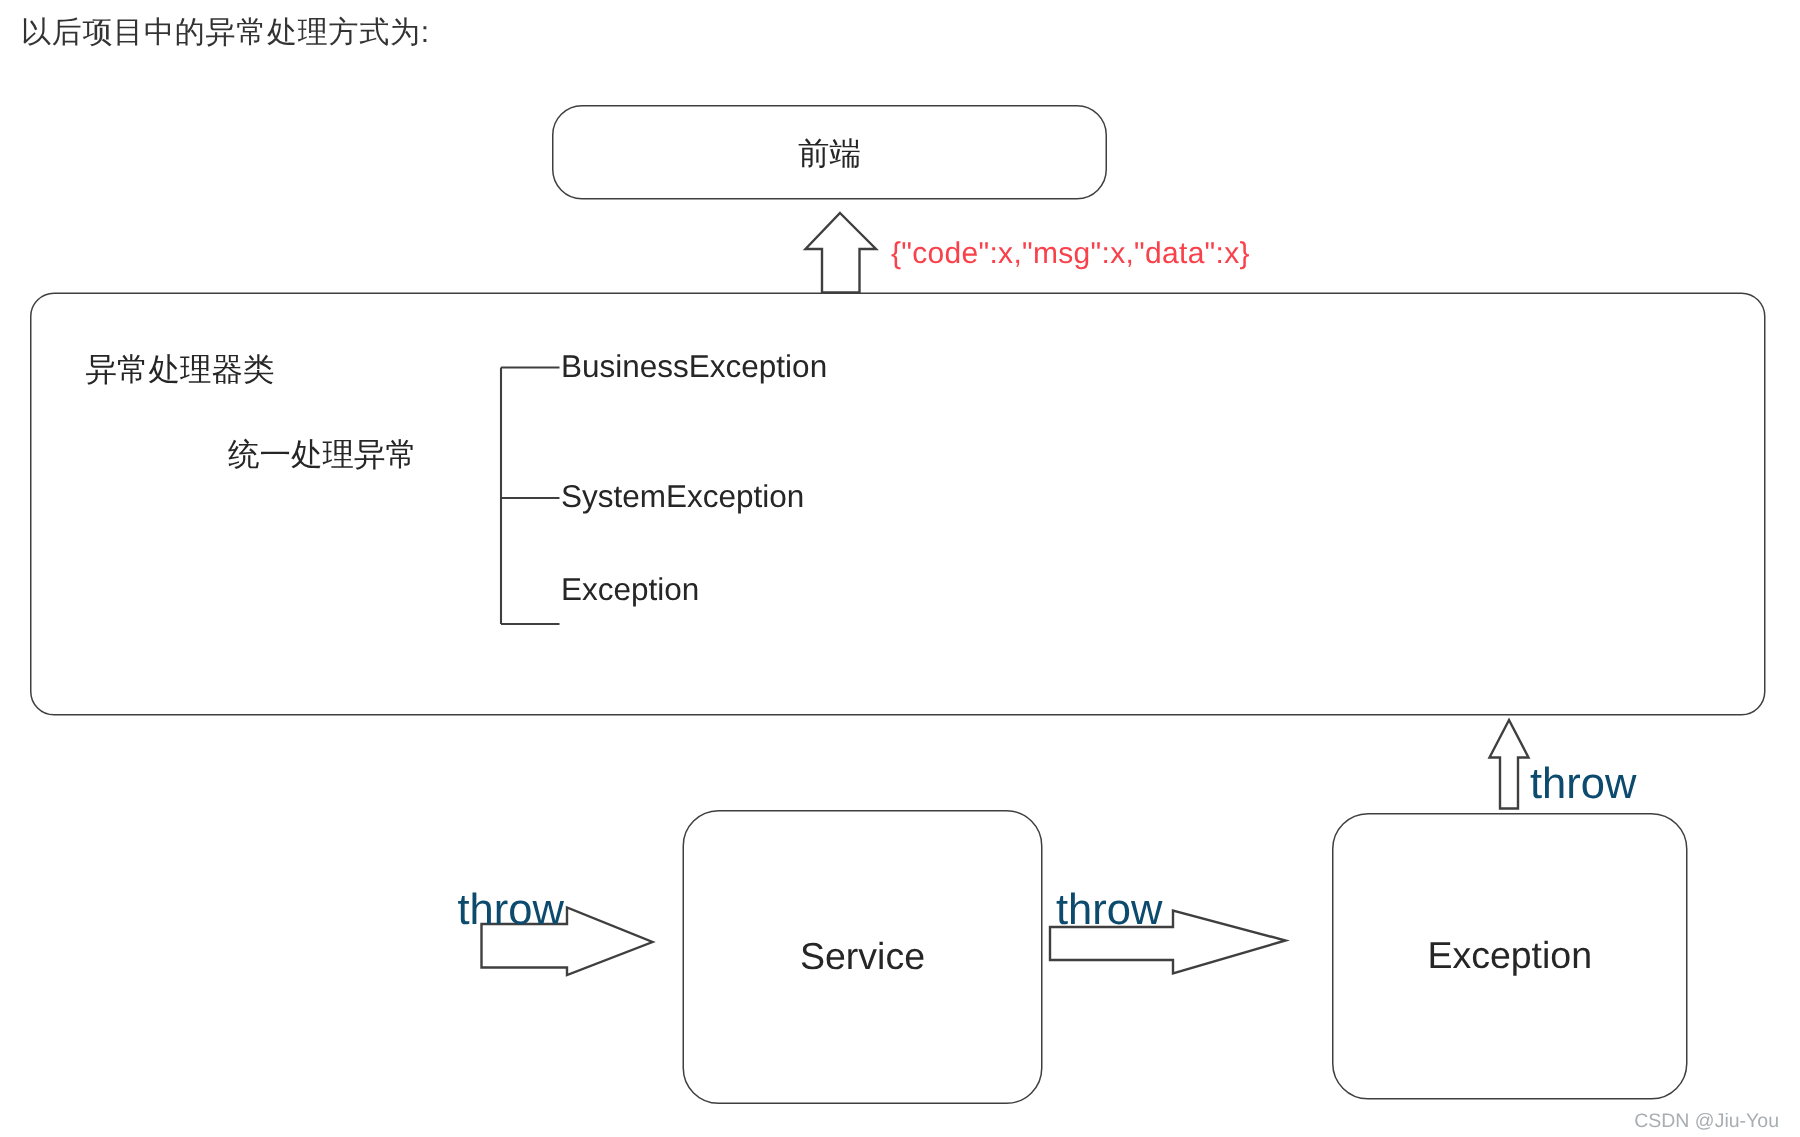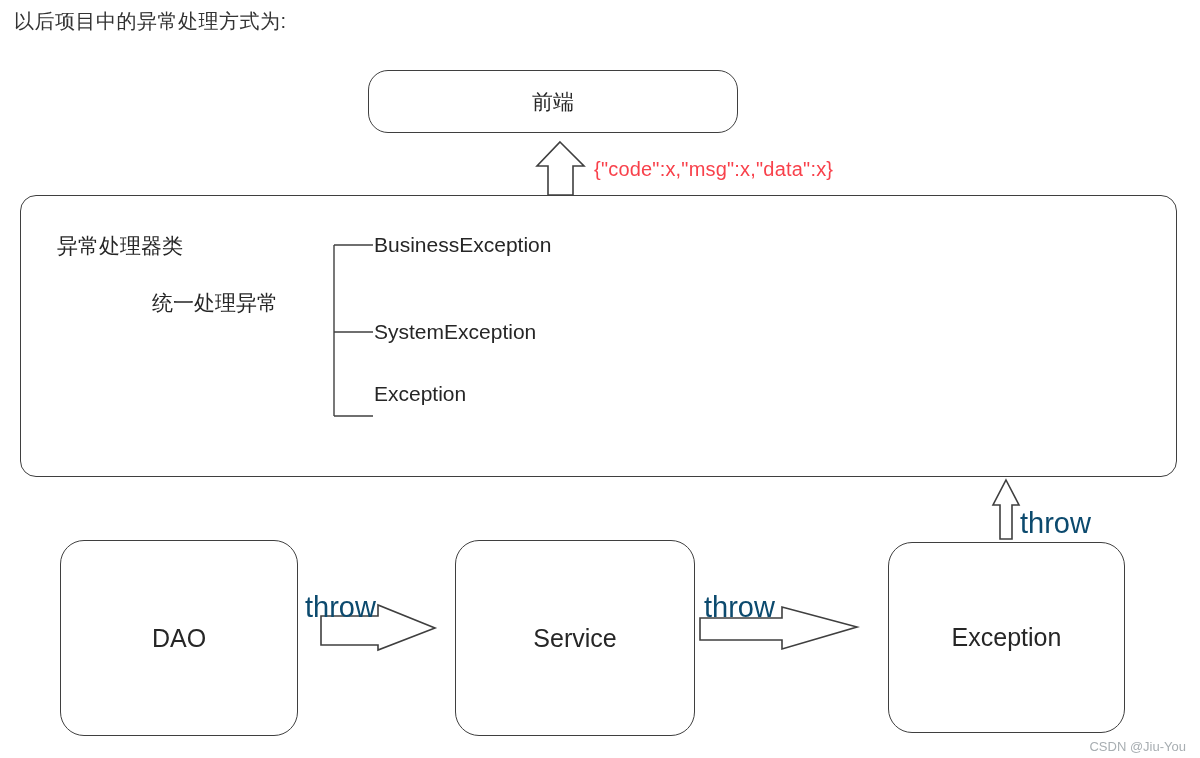--- a/index.html
+++ b/index.html
@@ -66,23 +66,20 @@
     <line class="bracket-line" x1="6" y1="5" x2="6" y2="176"></line>
     <line class="bracket-line" x1="6" y1="5" x2="45" y2="5"></line>
     <line class="bracket-line" x1="6" y1="92" x2="45" y2="92"></line>
     <line class="bracket-line" x1="6" y1="176" x2="45" y2="176"></line>
   </svg>
 
   <div class="exc exc-0">BusinessException</div>
   <div class="exc exc-1">SystemException</div>
   <div class="exc exc-2">Exception</div>
 
-  <div class="box flow-box dao-box">
-    <span>DAO</span>
-  </div>
   <div class="box flow-box service-box">
     <span>Service</span>
   </div>
   <div class="box flow-box controller-box">
     <span>Exception</span>
   </div>
 
   <svg class="arrow-svg" style="left:318px;top:600px;" width="120" height="54" viewBox="0 0 120 54">
     <polygon class="arrow-shape" points="3,16 60,16 60,5 117,28 60,50 60,45 3,45"></polygon>
   </svg>

